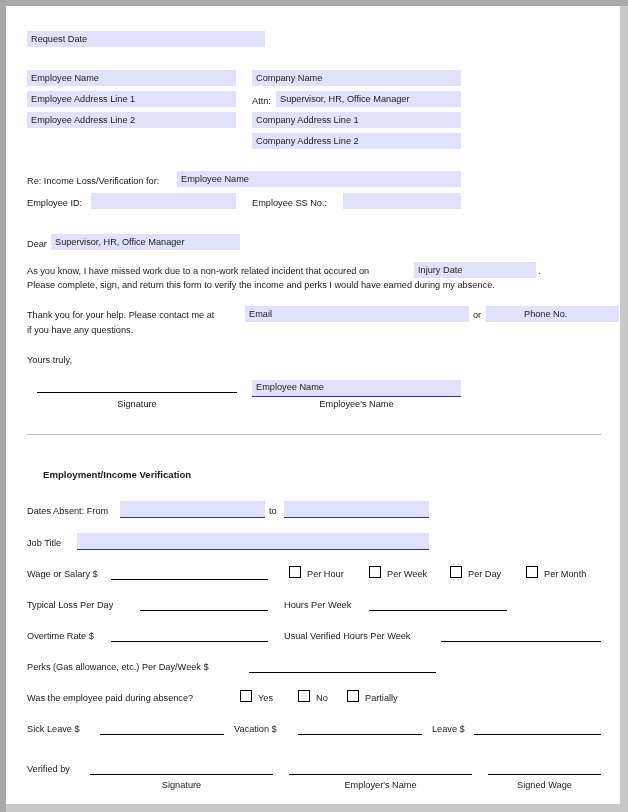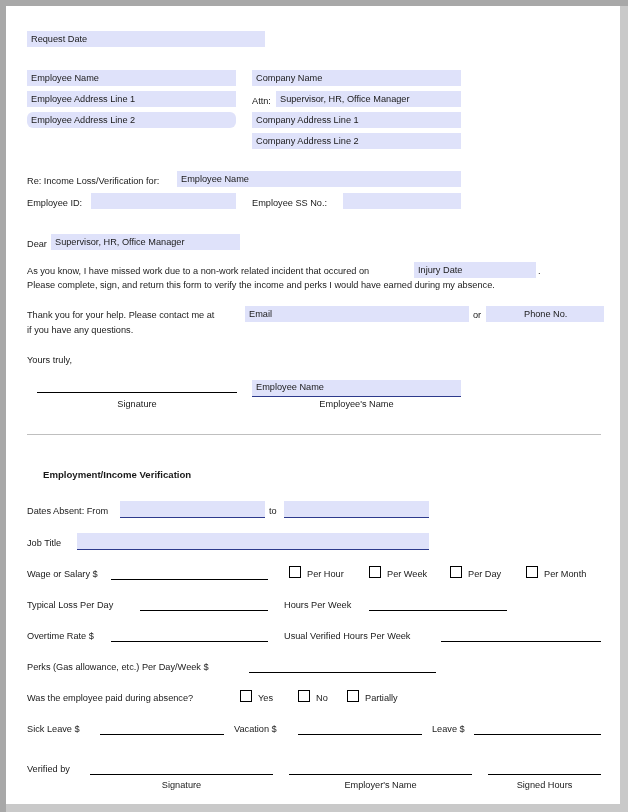--- a/index.html
+++ b/index.html
@@ -105,21 +105,21 @@
 <div id="viewport">
   <div id="shadow-r"></div>
   <div id="shadow-b"></div>
 
   <div id="page">
 
     <div class="fld" style="left:20px; top:24px; width:238px;">Request Date</div>
 
     <div class="fld" style="left:20px; top:63px; width:209px;">Employee Name</div>
     <div class="fld" style="left:20px; top:84px; width:209px;">Employee Address Line 1</div>
-    <div class="fld" style="left:20px; top:105px; width:209px;border-radius:6px;">Employee Address Line 2</div>
+    <div class="fld" style="left:20px; top:105px; width:209px;">Employee Address Line 2</div>
 
     <div class="fld" style="left:245px; top:63px; width:209px;">Company Name</div>
 
     <div class="t" style="left:245px; top:88px;">Attn:</div>
     <div class="fld" style="left:269px; top:84px; width:185px;">Supervisor, HR, Office Manager</div>
 
     <div class="fld" style="left:245px; top:105px; width:209px;">Company Address Line 1</div>
     <div class="fld" style="left:245px; top:126px; width:209px;">Company Address Line 2</div>
 
     <div class="t" style="left:20px; top:168px;">Re: Income Loss/Verification for:</div>
@@ -136,21 +136,21 @@
 
     <div class="t" style="left:20px; top:258px;">As you know, I have missed work due to a non-work related incident that occured on</div>
     <div class="fld" style="left:407px; top:255px; width:122px;">Injury Date</div>
     <div class="t" style="left:531px; top:258px;">.</div>
 
     <div class="t" style="left:20px; top:302px;">Thank you for your help. Please contact me at</div>
 
     <div class="t" style="left:20px; top:272px;">Please complete, sign, and return this form to verify the income and perks I would have earned during my absence.</div>
     <div class="fld" style="left:238px; top:299px; width:224px;">Email</div>
     <div class="t" style="left:466px; top:302px;">or</div>
-    <div class="fld" style="left:479px; top:299px; width:118px;padding-left:38px;">Phone No.</div>
+    <div class="fld" style="left:479px; top:299px; width:143px;padding-left:38px;">Phone No.</div>
 
     <div class="t" style="left:20px; top:317px;">if you have any questions.</div>
 
     <div class="t" style="left:20px; top:347px;">Yours truly,</div>
 
     <div class="rule" style="left:30px; top:385px; width:200px;"></div>
     <div class="t center" style="left:30px; top:391px; width:200px;">Signature</div>
 
     <div class="fld ul" style="left:245px; top:373px; width:209px;">Employee Name</div>
     <div class="t center" style="left:245px; top:391px; width:209px;">Employee's Name</div>
@@ -218,16 +218,16 @@
     <div class="rule" style="left:467px; top:727px; width:127px;"></div>
 
     <div class="t" style="left:20px; top:756px;">Verified by</div>
     <div class="rule" style="left:83px; top:767px; width:183px;"></div>
     <div class="t center" style="left:83px; top:772px; width:183px;">Signature</div>
 
     <div class="rule" style="left:282px; top:767px; width:183px;"></div>
     <div class="t center" style="left:282px; top:772px; width:183px;">Employer's Name</div>
 
     <div class="rule" style="left:481px; top:767px; width:113px;"></div>
-    <div class="t center" style="left:481px; top:772px; width:113px;">Signed Hours</div>
+    <div class="t center" style="left:481px; top:772px; width:113px;">Signed Wage</div>
 
   </div>
 </div>
 
 </body></html>

